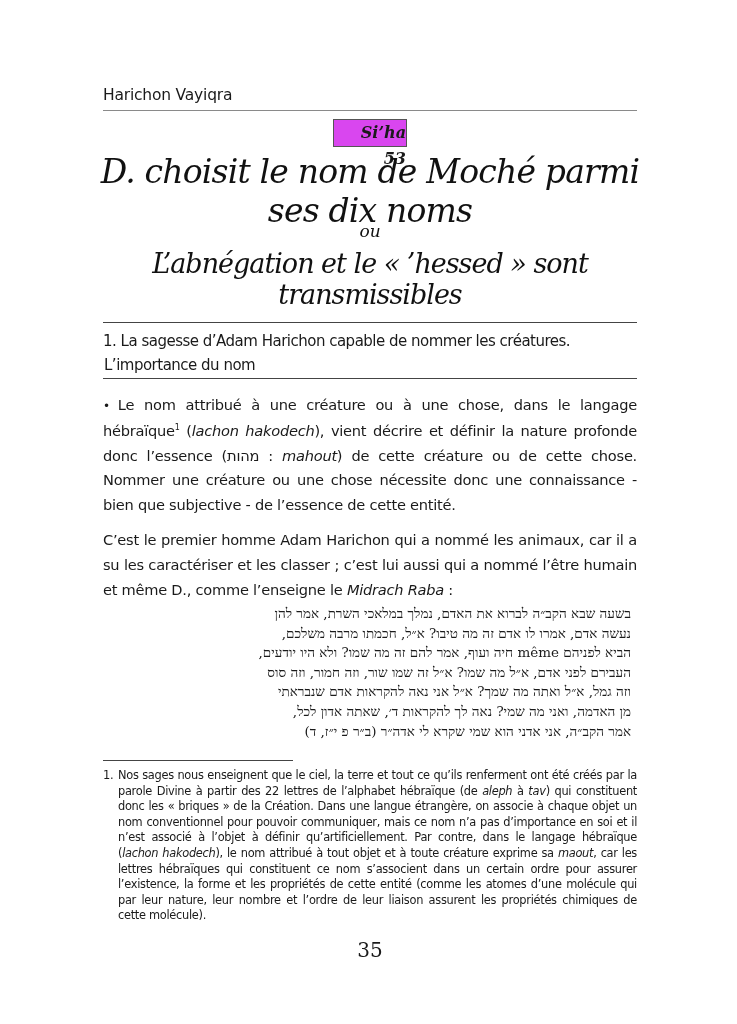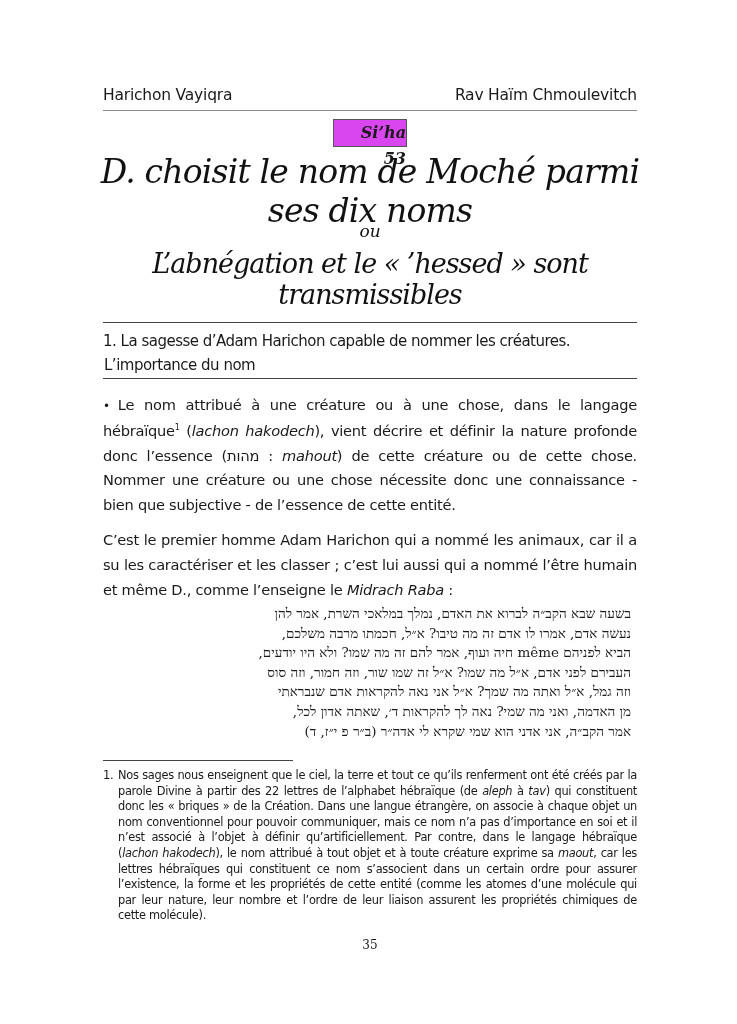--- a/index.html
+++ b/index.html
@@ -52,31 +52,30 @@
   .footnote {
     position: absolute; top: 768px; left: 0; width: 534px;
     font-family: "DejaVu Sans", sans-serif; font-size: 11.4px; line-height: 15.6px;
     text-align: justify; letter-spacing: -0.3px;
   }
   .footnote .num { position: absolute; left: 0; top: 0; }
   .footnote .ftext { margin-left: 15px; display: block; }
   .footnote i { font-style: italic; }
   .page-number {
     position: absolute; top: 938px; left: 0; width: 534px; text-align: center;
-    font-family: "DejaVu Serif", serif; font-size: 12px;
+    font-family: "DejaVu Serif", serif; font-size: 20px;
   }
 </style>
 </head>
 <body>
 
 <div class="page">
 
   <div class="running-header">
     <span class="left">Harichon Vayiqra</span>
-    <span class="right">Rav Haïm Chmoulevitch</span>
   </div>
 
   <div class="siha-box">Si’ha 53</div>
 
   <div class="title t1">D. choisit le nom de Moché parmi ses dix noms</div>
   <div class="title ou">ou</div>
   <div class="title t2">L’abnégation et le « ’hessed » sont transmissibles</div>
 
   <div class="section-heading">
     <span class="l1">1. La sagesse d’Adam Harichon capable de nommer les créatures.</span>

